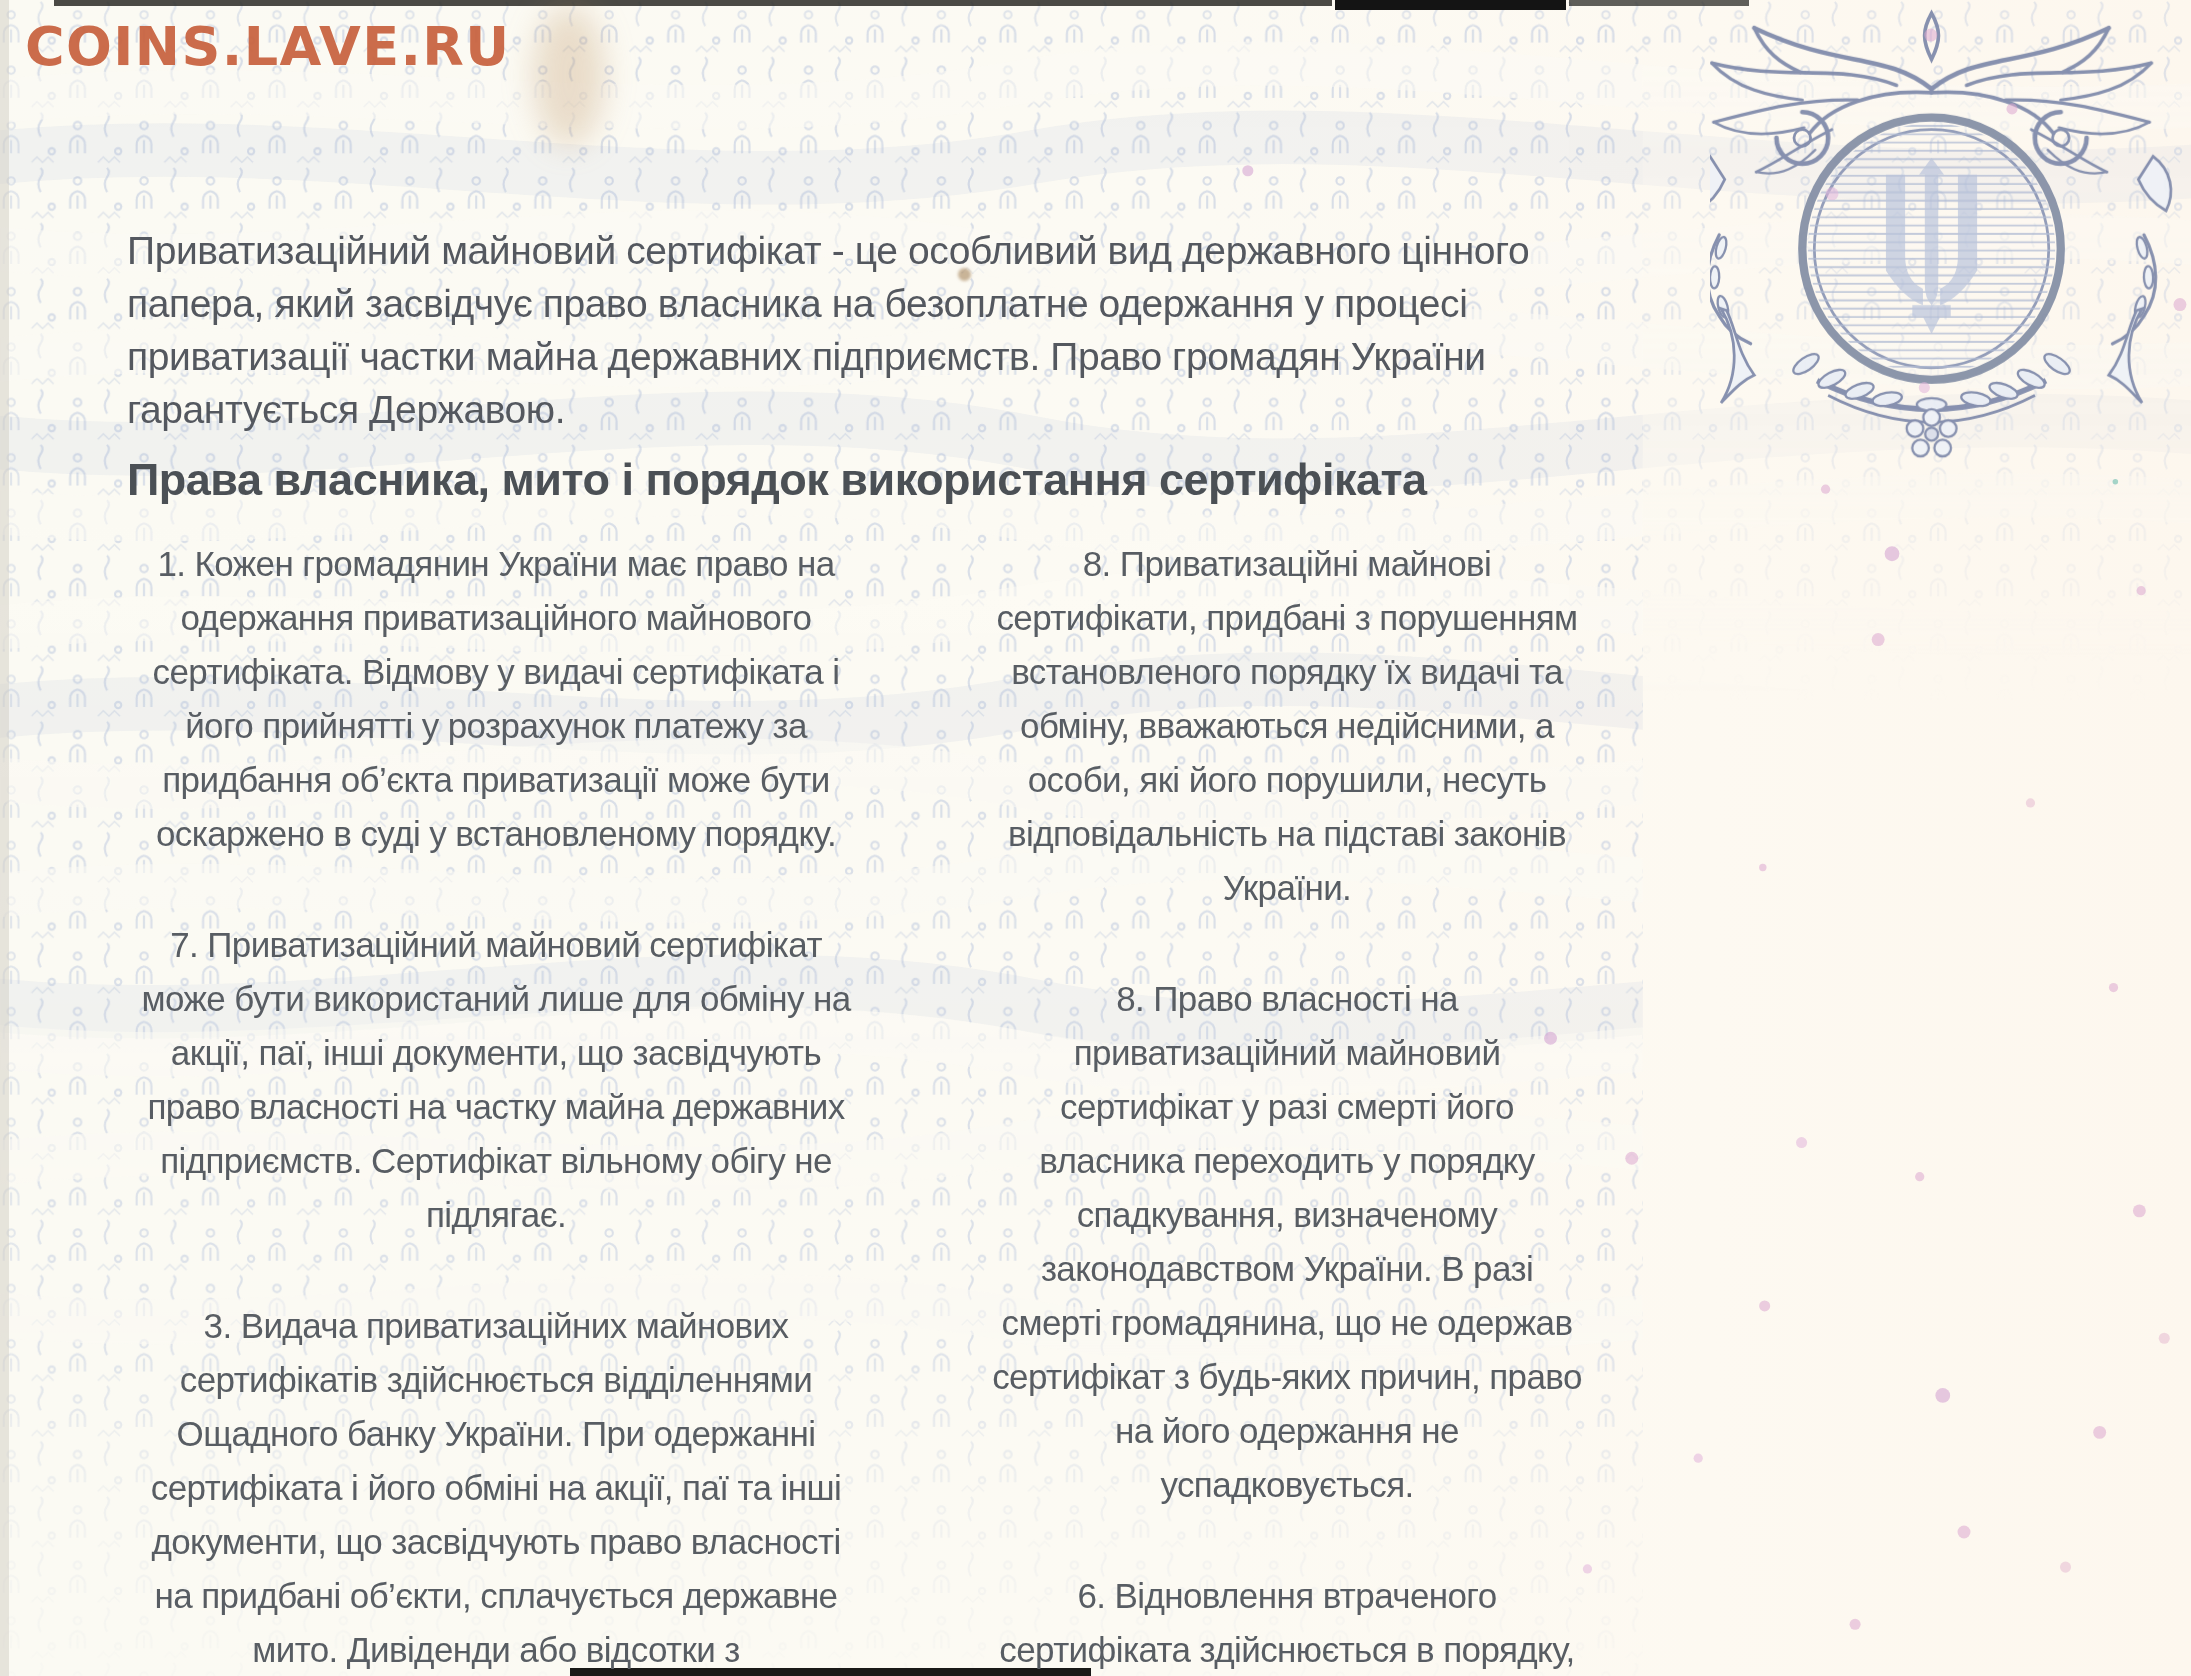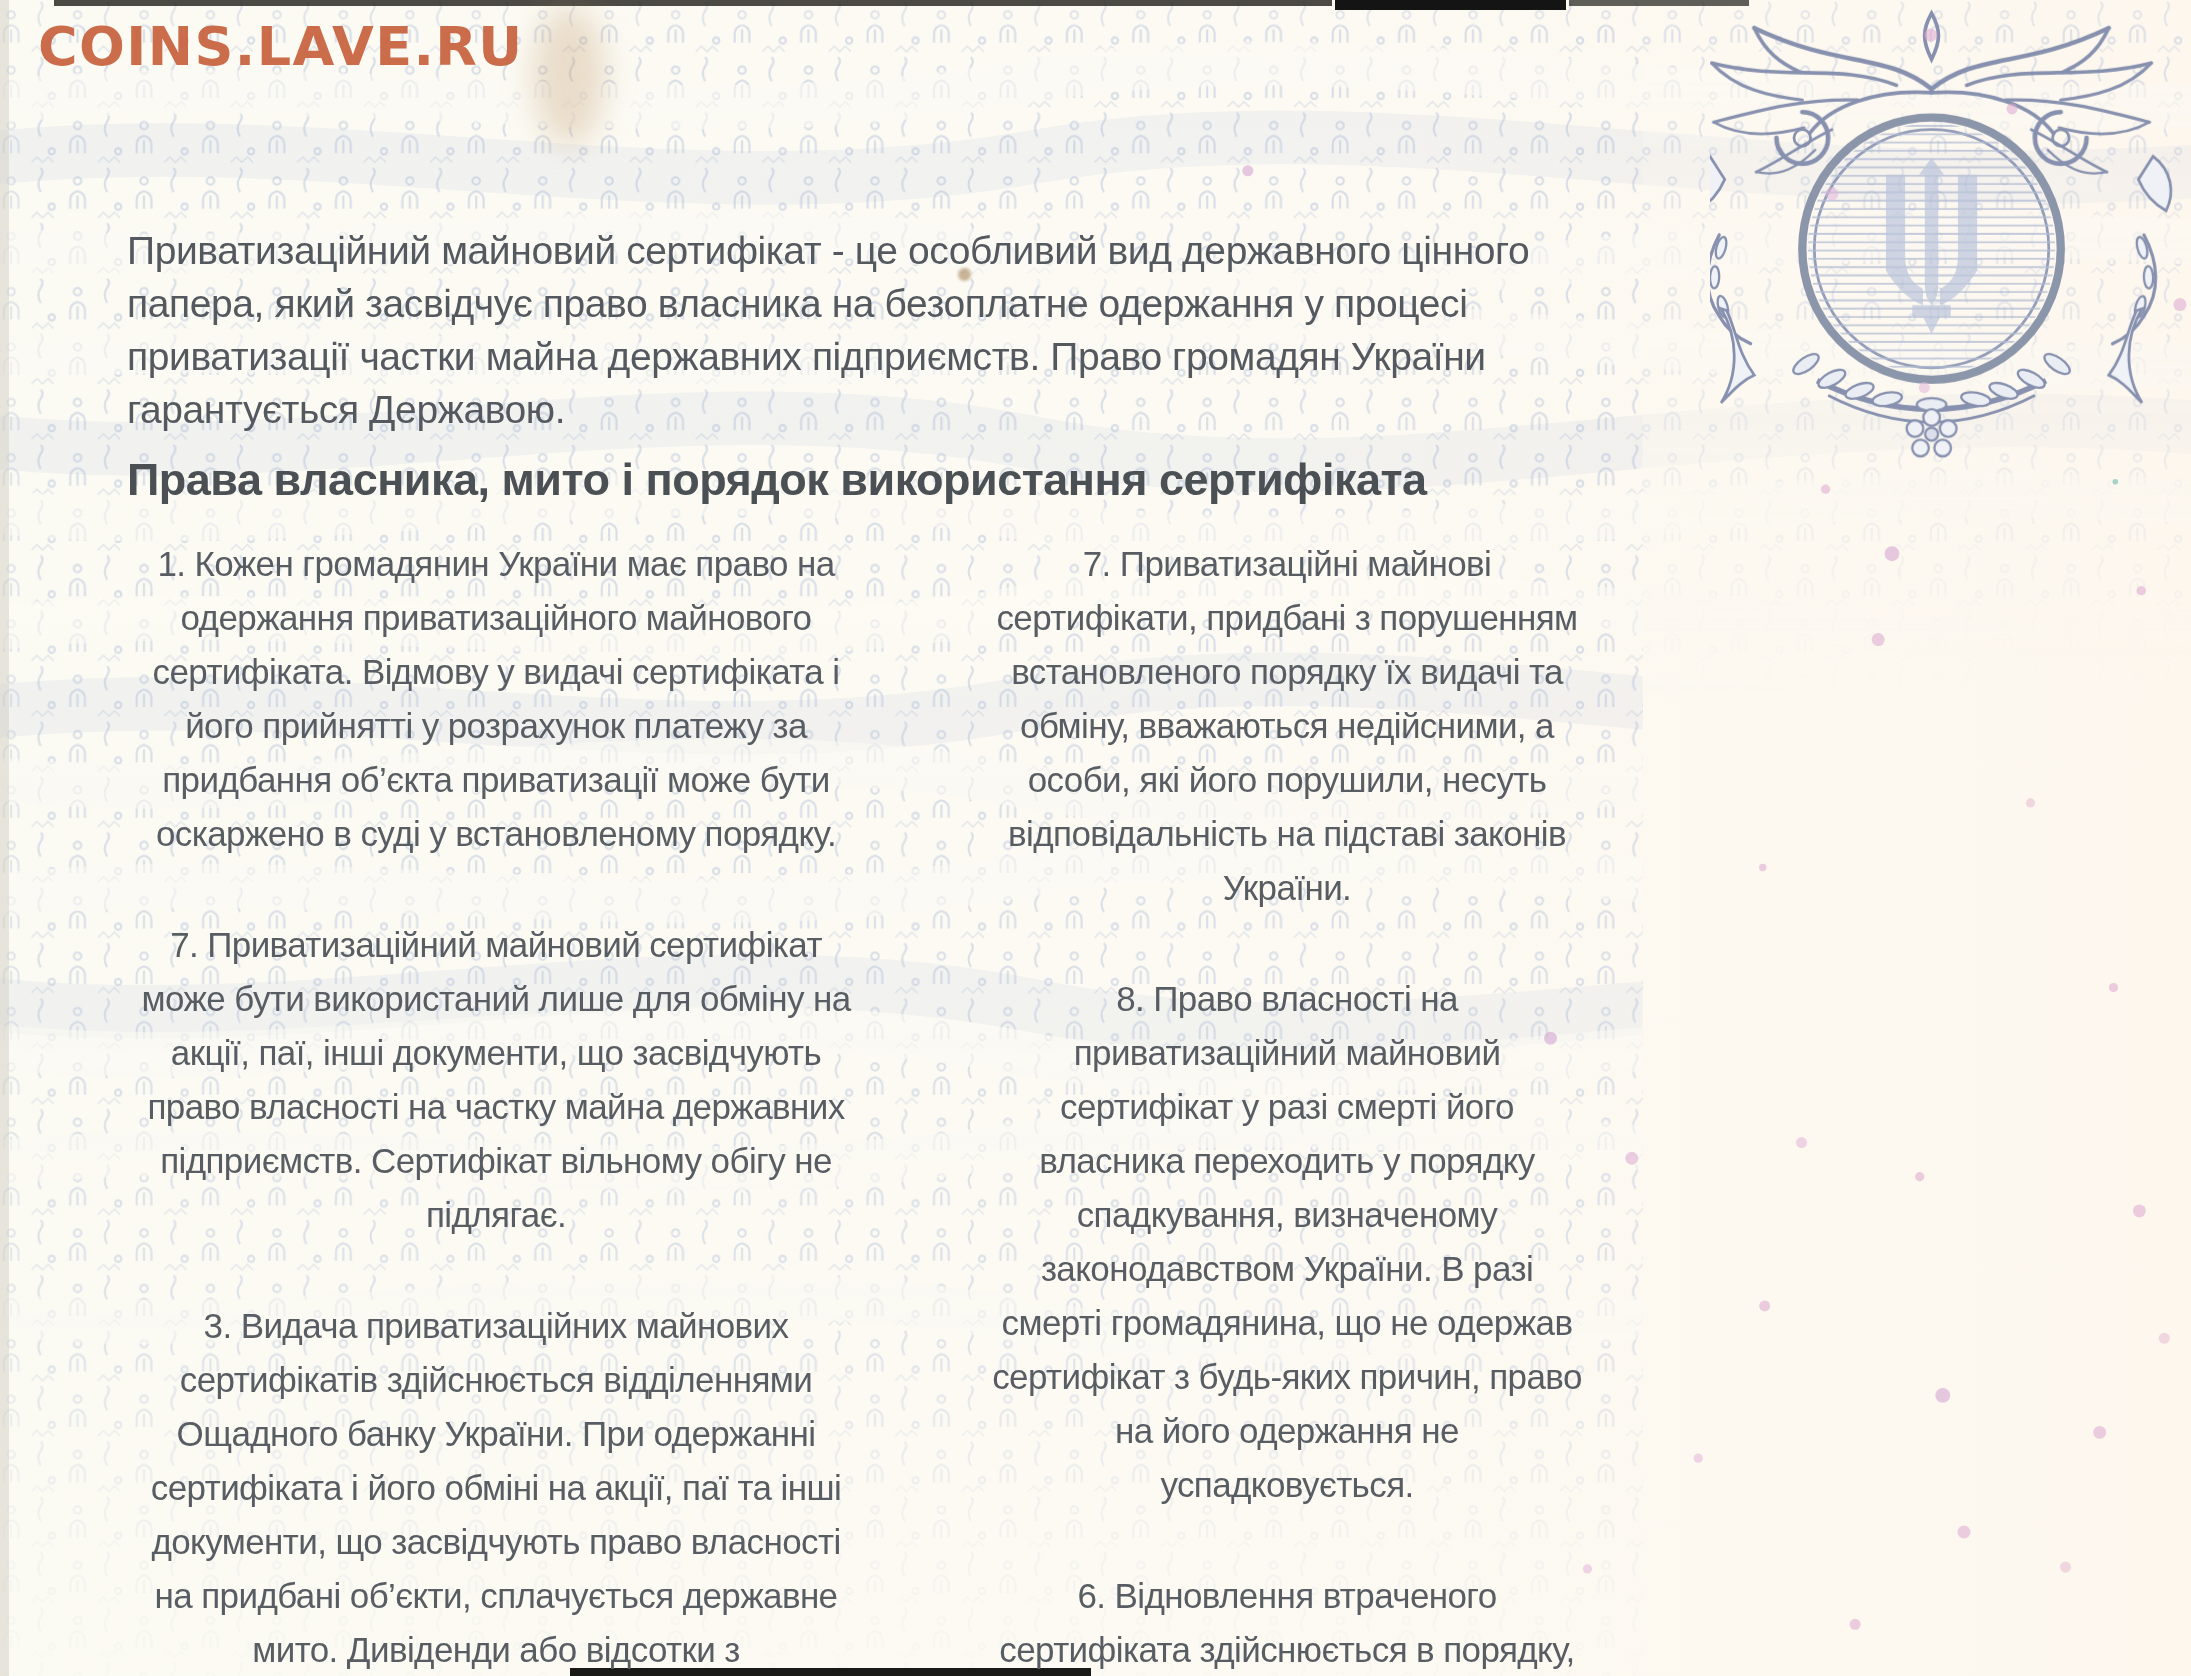--- a/index.html
+++ b/index.html
@@ -5,21 +5,21 @@
   html,body{margin:0;padding:0;background:#d8d6d0;}
   .page{
     position:relative;
     width:2192px;height:1676px;
     overflow:hidden;
     background:linear-gradient(90deg,#fbfaf3 0%,#fcfaf3 55%,#fdf9f1 78%,#fdf7ee 100%);
     font-family:"Liberation Sans","DejaVu Sans",sans-serif;
   }
   .bg,.speckles{position:absolute;left:0;top:0;pointer-events:none;}
   .watermark{
-    position:absolute;left:38px;top:14.8px;
+    position:absolute;left:25px;top:14.8px;
     font-family:"DejaVu Sans","Liberation Sans",sans-serif;
     font-size:54px;font-weight:700;letter-spacing:1.4px;
     color:#c7613e;opacity:.93;white-space:nowrap;
   }
   .emblem{position:absolute;left:1710px;top:3.7px;}
   .intro{
     position:absolute;left:127px;top:224px;width:1417px;
     font-size:39px;line-height:53px;letter-spacing:-0.4px;
     color:#54585f;
   }
@@ -226,20 +226,20 @@
 
   <h1 class="heading">Права власника, мито і порядок використання сертифіката</h1>
 
   <div class="col col-left">
     <p class="item">1.  Кожен громадянин України має право на одержання приватизаційного майнового сертифіката. Відмову у видачі сертифіката і його прийнятті у розрахунок платежу за придбання об’єкта приватизації може бути оскаржено в суді у встановленому порядку.</p>
     <p class="item">7. Приватизаційний майновий сертифікат може бути використаний лише для обміну на акції, паї, інші документи, що засвідчують право власності на частку майна державних підприємств. Сертифікат вільному обігу не підлягає.</p>
     <p class="item">3. Видача приватизаційних майнових сертифікатів здійснюється відділеннями Ощадного банку України. При одержанні сертифіката і його обміні на акції, паї та інші документи, що засвідчують право власності на придбані об’єкти, сплачується державне мито. Дивіденди або відсотки з приватизаційного майнового сертифіката не нараховуються.</p>
   </div>
 
   <div class="col col-right">
-    <p class="item">7.  Приватизаційні майнові сертифікати, придбані з порушенням встановленого порядку їх видачі та обміну, вважаються недійсними, а особи, які його порушили, несуть відповідальність на підставі законів України.</p>
+    <p class="item">8.  Приватизаційні майнові сертифікати, придбані з порушенням встановленого порядку їх видачі та обміну, вважаються недійсними, а особи, які його порушили, несуть відповідальність на підставі законів України.</p>
     <p class="item">8. Право власності на приватизаційний майновий сертифікат у разі смерті його власника переходить у порядку спадкування, визначеному законодавством України. В разі смерті громадянина, що не одержав сертифікат з будь-яких причин, право на його одержання не успадковується.</p>
     <p class="item">6.  Відновлення втраченого сертифіката здійснюється в порядку, передбаченому законодавством.</p>
 
   </div>
 
 </div>
 
 
 </body></html>

